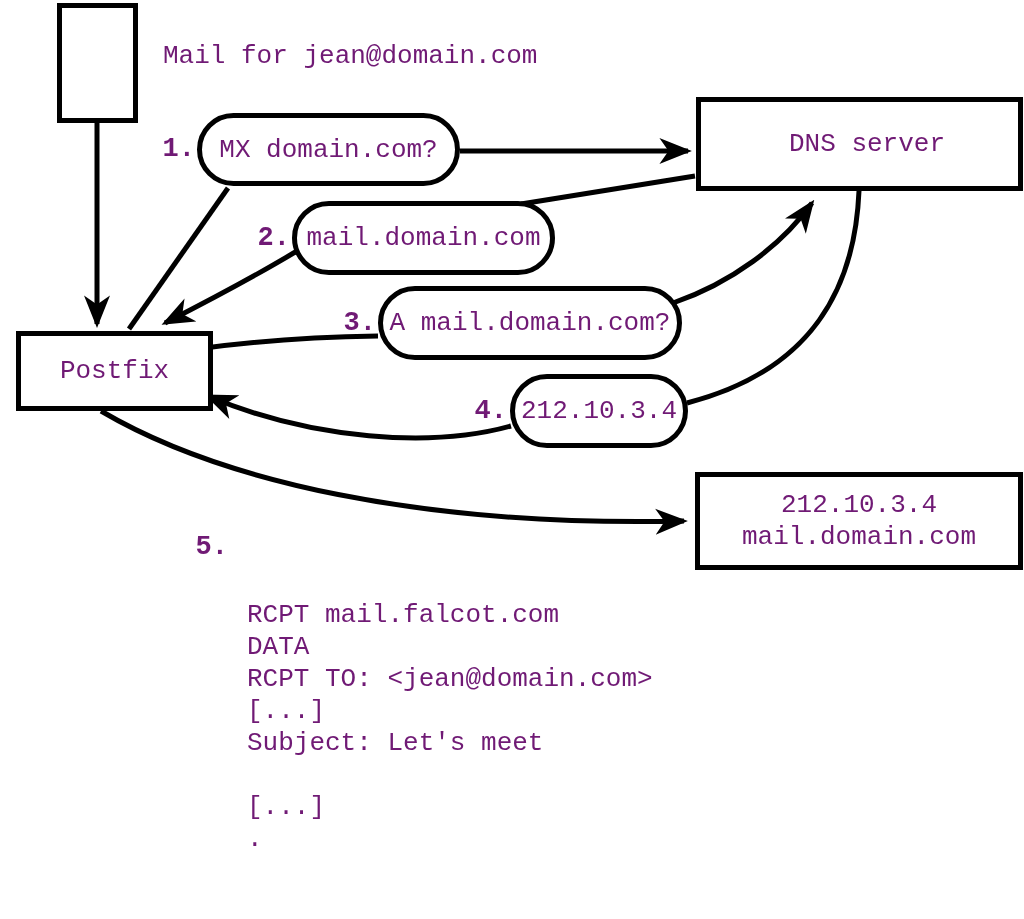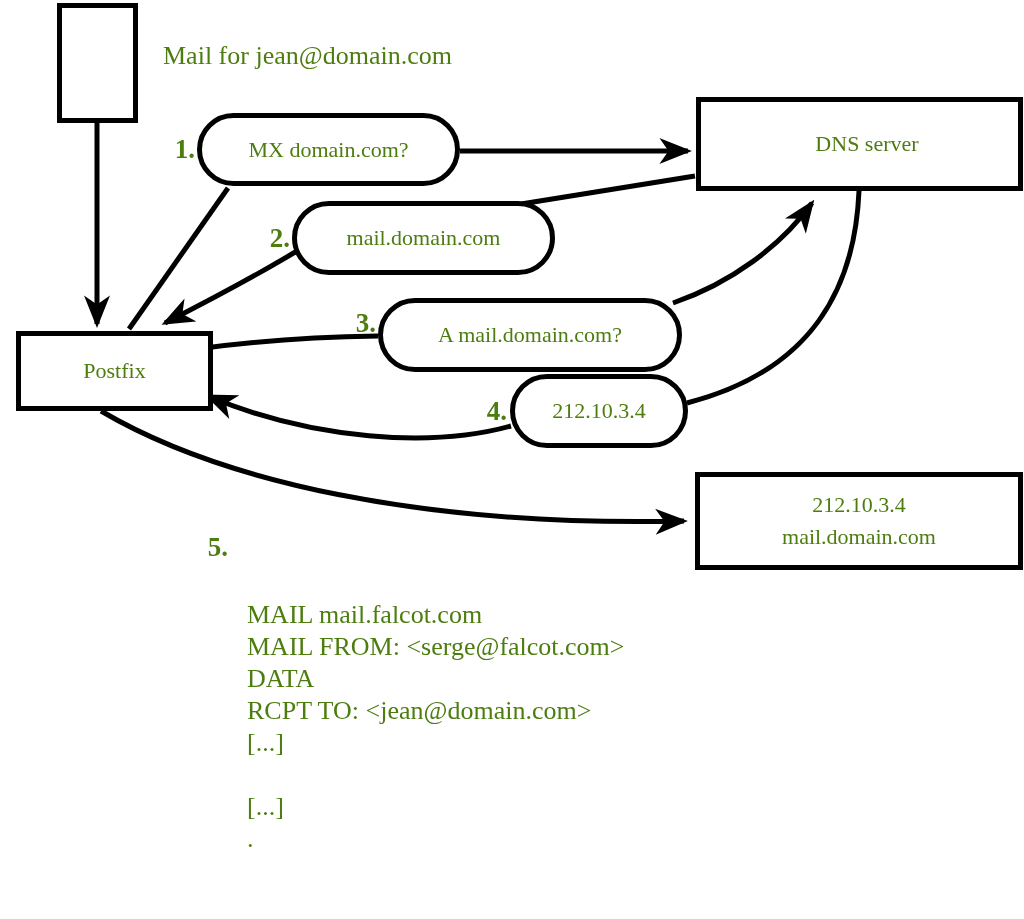--- a/index.html
+++ b/index.html
@@ -1,40 +1,40 @@
 <!DOCTYPE html>
 <html><head>
 <meta charset="utf-8">
 <style>
   html, body { margin: 0; padding: 0; background: #ffffff; }
   #canvas {
     position: relative;
     width: 1024px;
     height: 910px;
     background: #ffffff;
-    font-family: Liberation Serif, serif;
-    color: #4d7c0f;
+    font-family: Liberation Mono, monospace;
+    color: #701a75;
     overflow: hidden;
   }
   svg.connectors {
     position: absolute;
     left: 0; top: 0;
     width: 1024px; height: 919px;
   }
   .node {
     position: absolute;
     box-sizing: border-box;
     border: 5px solid #000000;
     background: #ffffff;
     display: flex;
     flex-direction: column;
     align-items: center;
     justify-content: center;
     text-align: center;
-    font-size: 22px;
+    font-size: 26px;
     line-height: 32px;
   }
   .pill { border-radius: 37px; }
   .num {
     position: absolute;
     width: 60px;
     text-align: right;
     font-weight: bold;
     font-size: 27px;
     line-height: 32px;
@@ -91,38 +91,38 @@
     <span>212.10.3.4</span>
     <span>mail.domain.com</span>
   </div>
 
   <div class="node pill" style="left:197px; top:113px; width:263px; height:73px;">
     <span>MX domain.com?</span>
   </div>
   <div class="node pill" style="left:292px; top:201px; width:263px; height:74px;">
     <span>mail.domain.com</span>
   </div>
-  <div class="node pill" style="left:378px; top:286px; width:304px; height:74px;margin-top:12px;">
+  <div class="node pill" style="left:378px; top:286px; width:304px; height:74px;">
     <span>A mail.domain.com?</span>
   </div>
   <div class="node pill" style="left:510px; top:374px; width:178px; height:74px;">
     <span>212.10.3.4</span>
   </div>
 
   <div class="num" style="left:135px; top:133px;">1.</div>
   <div class="num" style="left:230px; top:222px;">2.</div>
   <div class="num" style="left:316px; top:307px;">3.</div>
   <div class="num" style="left:447px; top:395px;">4.</div>
   <div class="num" style="left:168px; top:531px;">5.</div>
 
 
   <div class="transcript" style="left:247px; top:599px;">
-      <div>MAIL mail.falcot.com</div>
-      <div>MAIL FROM: &lt;serge@falcot.com&gt;</div>
+      <div>RCPT mail.falcot.com</div>
       <div>DATA</div>
       <div>RCPT TO: &lt;jean@domain.com&gt;</div>
       <div>[...]</div>
+      <div>Subject: Let's meet</div>
       <div>&nbsp;</div>
       <div>[...]</div>
       <div>.</div>
     </div>
 
 </div>
 
 </body></html>

